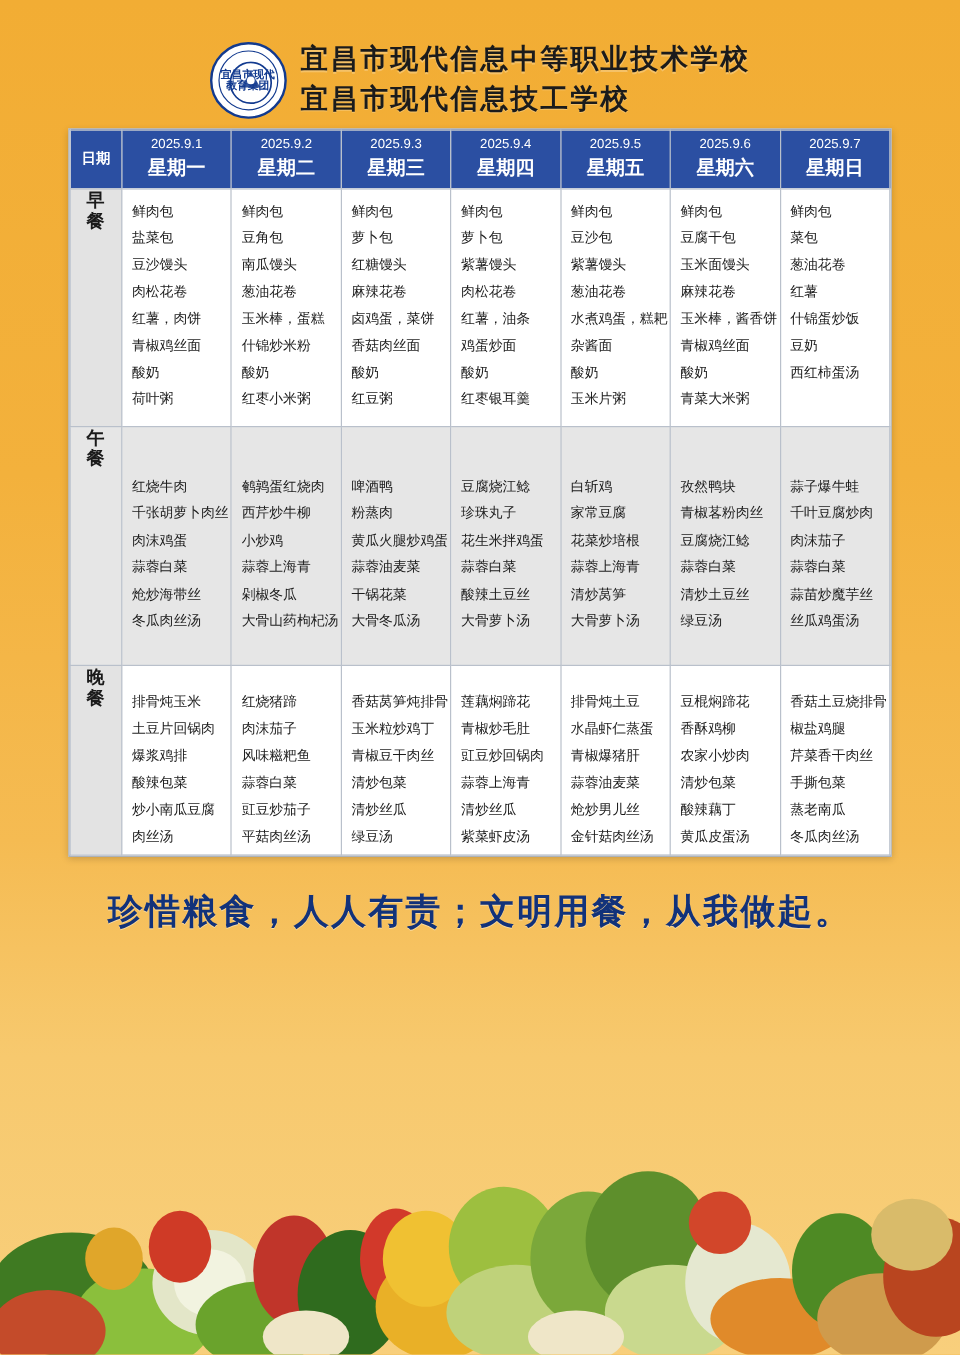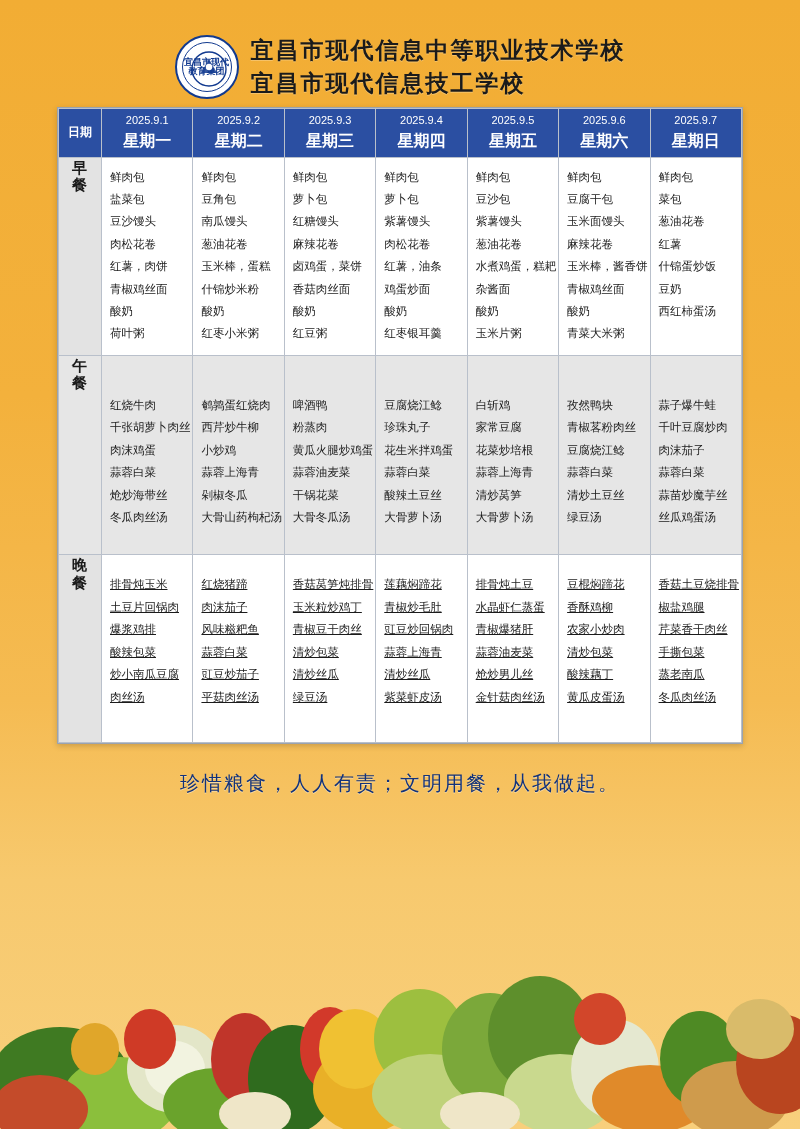--- a/index.html
+++ b/index.html
@@ -152,29 +152,29 @@
   tr.breakfast td.cell { background: #ffffff; font-family: Liberation Mono, monospace; }
   tr.lunch td.cell { background: #e6e6e6; }
   tr.lunch td.meal-label { background: #e6e6e6; }
   tr.dinner td.cell { background: #ffffff; }
   tr.dinner td.meal-label { background: #e3e3e3; }
   tr.breakfast td.cell div,
   tr.lunch td.cell div,
   tr.dinner td.cell div { white-space: nowrap; }
 
   tr.lunch td.cell { padding-top: 38px; padding-bottom: 26px; }
-  tr.dinner td.cell { padding-top: 18px; padding-bottom: 34px; text-decoration: underline; }
+  tr.dinner td.cell { padding-top: 18px; padding-bottom: 4px; }
 
   
   .slogan {
     text-align: center;
     margin-top: 26px;
     font-family: "DejaVu Sans", sans-serif;
-    font-weight: normal;
-    font-size: 20px;
+    font-weight: bold;
+    font-size: 29px;
     letter-spacing: 2px;
     color: #12327a;
     text-shadow: 0 1px 0 rgba(255,255,255,.4);
   }
 
   
   .veg {
     position: absolute;
     left: 0; right: 0; bottom: 0;
     height: 200px;

